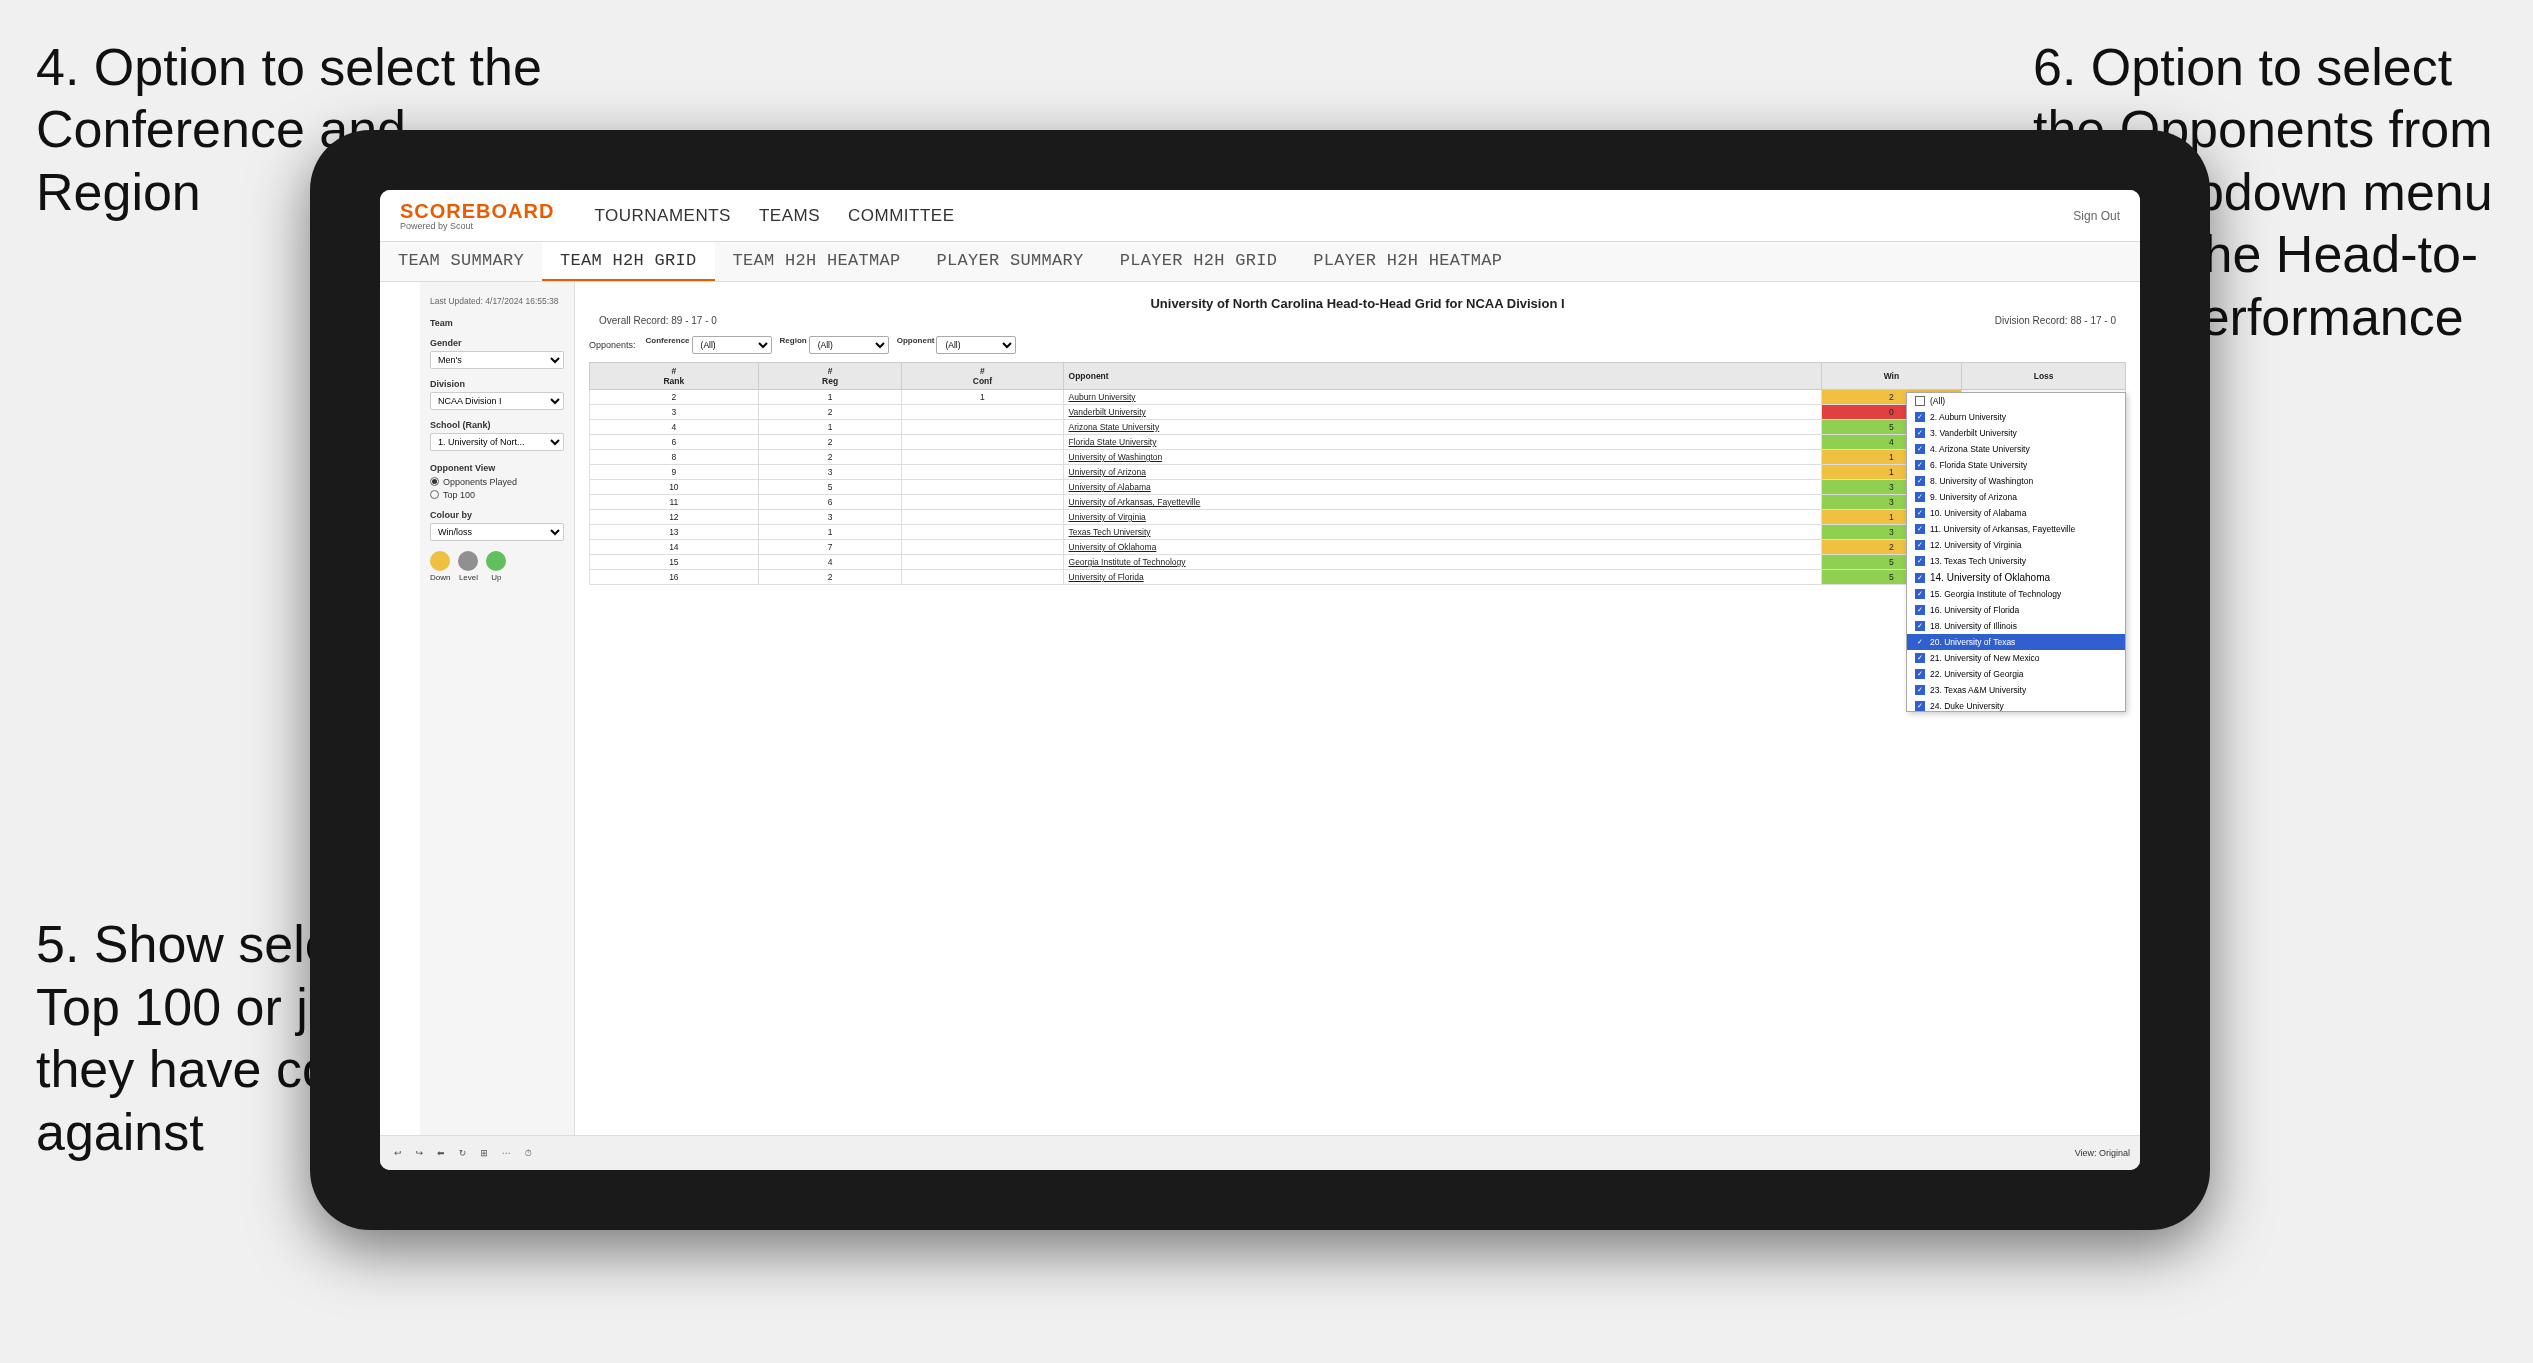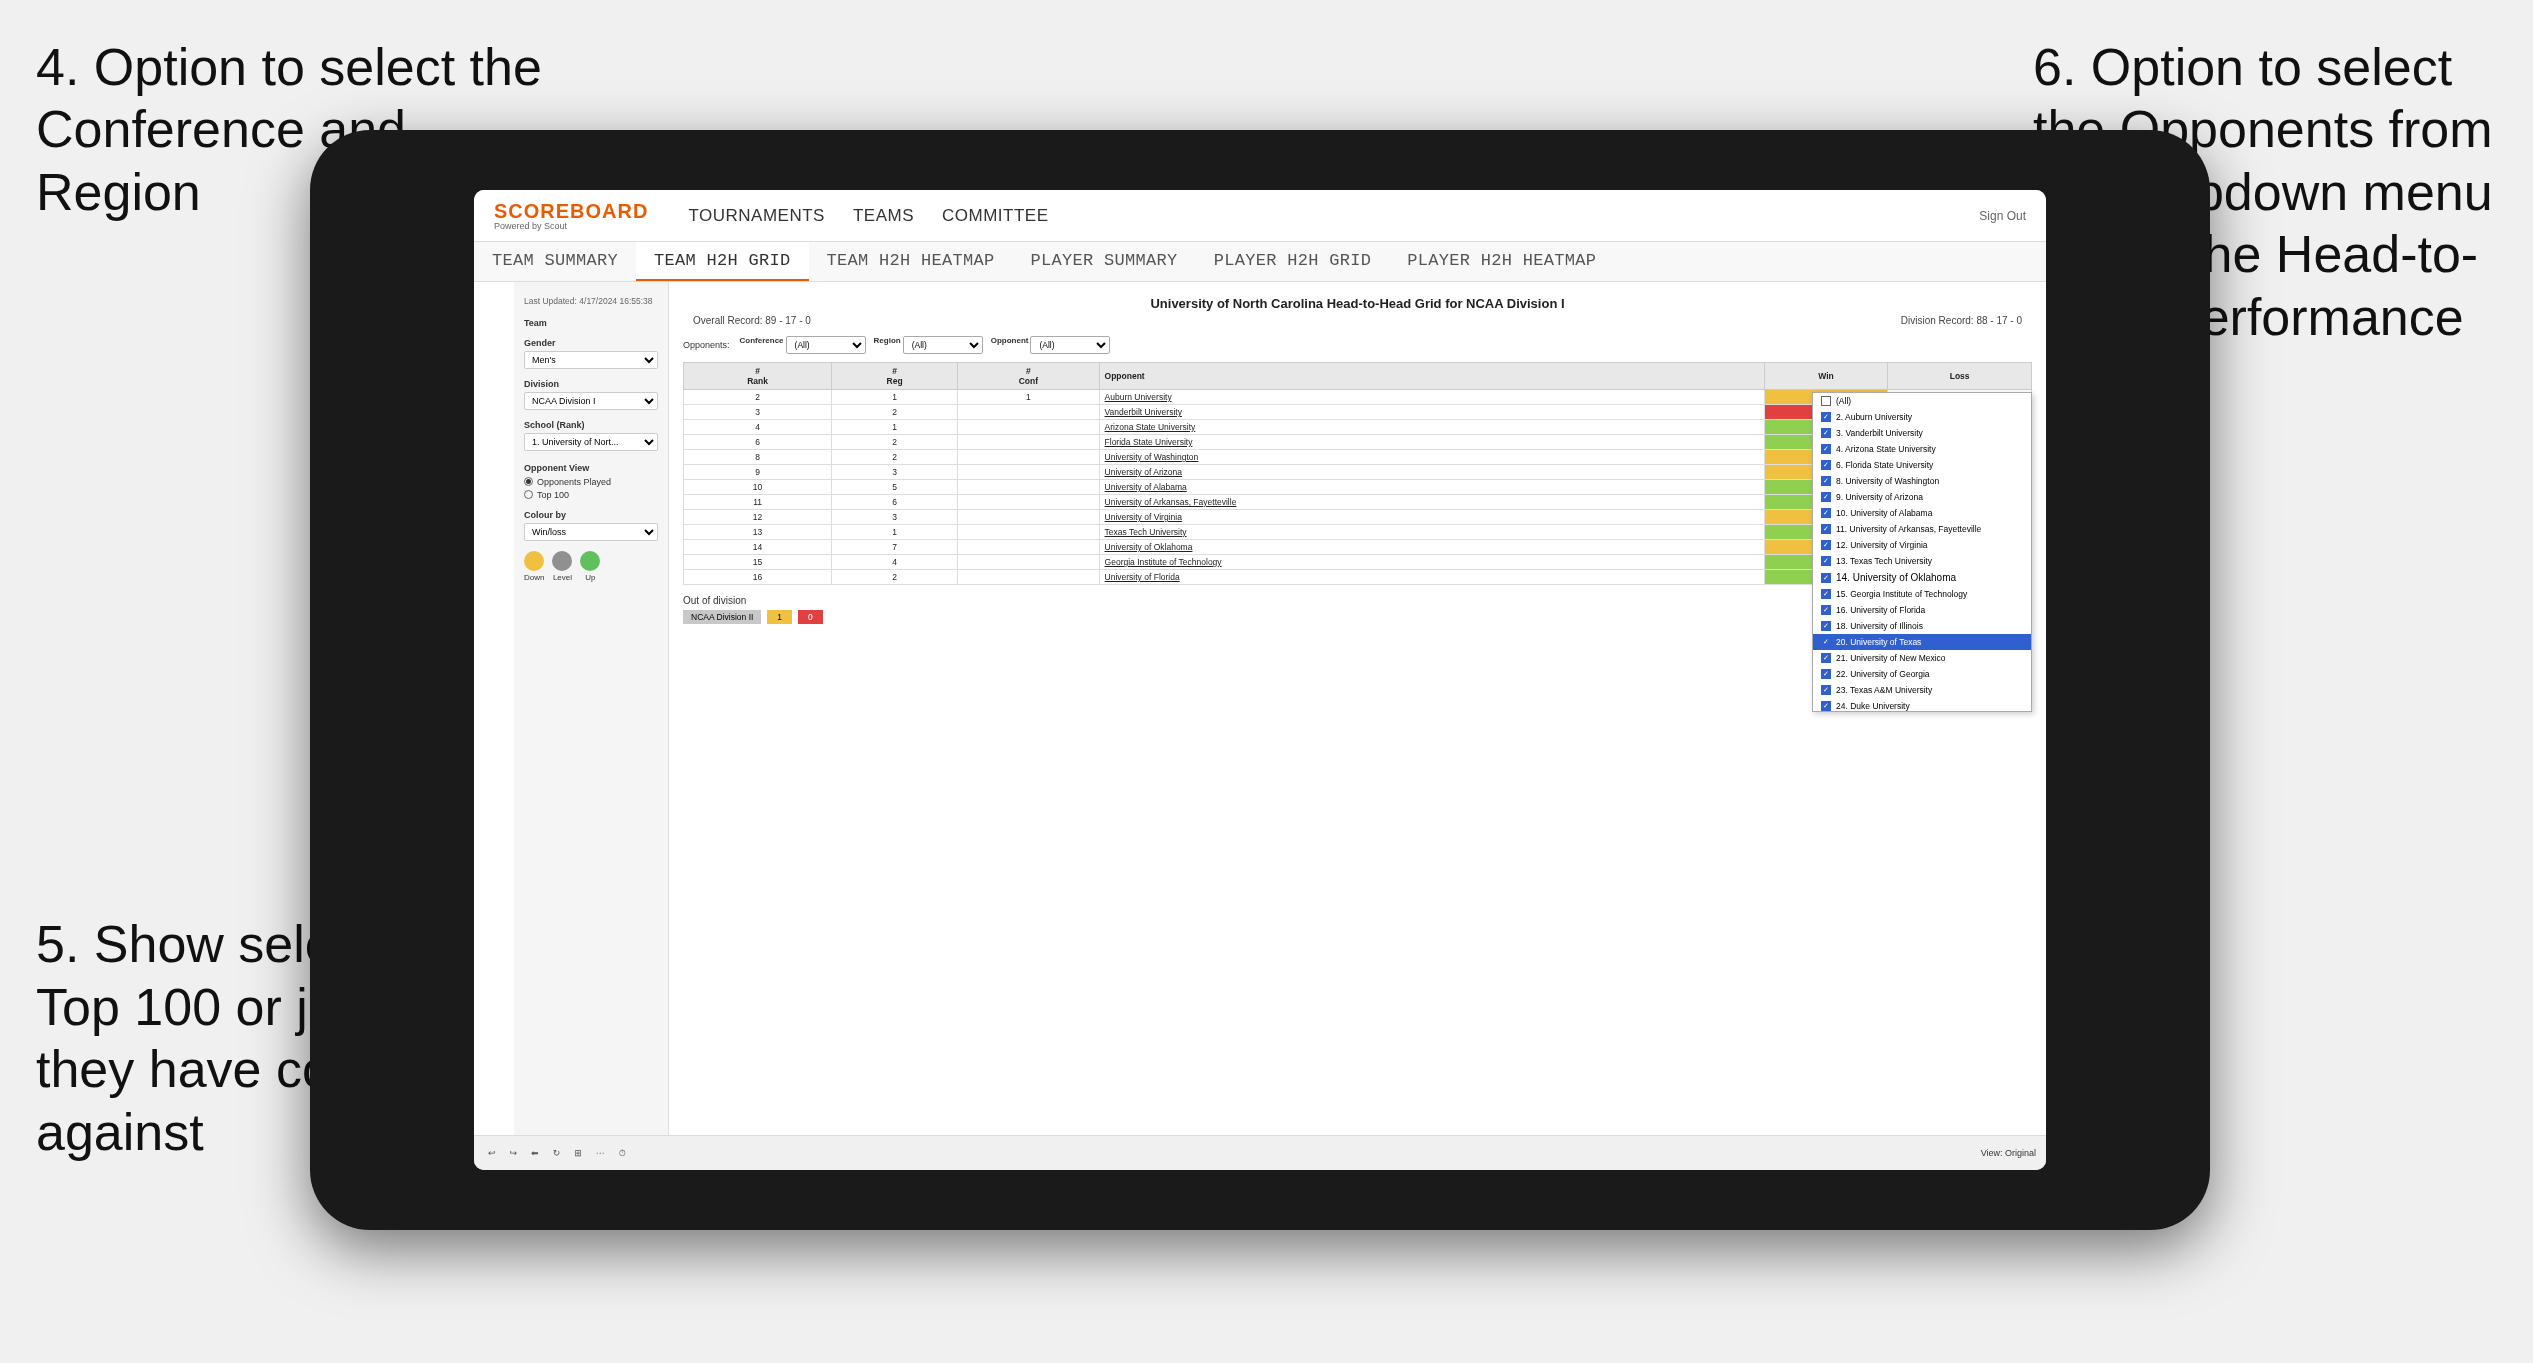--- a/index.html
+++ b/index.html
@@ -51,21 +51,21 @@
       width: 1900px;
       height: 1100px;
       background: #1a1a1a;
       border-radius: 60px;
       box-shadow: 0 20px 60px rgba(0,0,0,0.5);
       display: flex;
       align-items: center;
       justify-content: center;
     }
     .tablet-screen {
-      width: 1572px;
+      width: 1760px;
       height: 980px;
       background: #fff;
       border-radius: 10px;
       overflow: hidden;
       display: flex;
       flex-direction: column;
     }
 
     
     .nav-bar {
@@ -689,28 +689,20 @@
       <td>16</td>
       <td>2</td>
       <td></td>
       <td class="team-name">University of Florida</td>
       <td class="cell-win2">5</td>
       <td class="">1</td>
     </tr>
               </tbody>
           </table>
 
-          <div class="out-of-division">
-            <div class="out-label">Out of division</div>
-            <div class="division-row">
-              <span class="division-name">NCAA Division II</span>
-              <span class="division-win">1</span>
-              <span class="division-loss">0</span>
-            </div>
-          </div>
 
           <div class="dropdown-overlay" id="opponent-dropdown" style="top:30px; right:0px;">
             <div id="dropdown-list">
                 <div class="dropdown-item">
                   <div class="dd-checkbox"></div>
                   <span style="font-size: 8.5px;">(All)</span>
                 </div>
                 <div class="dropdown-item">
                   <div class="dd-checkbox checked">✓</div>
                   <span style="font-size: 8.5px;">2. Auburn University</span>

